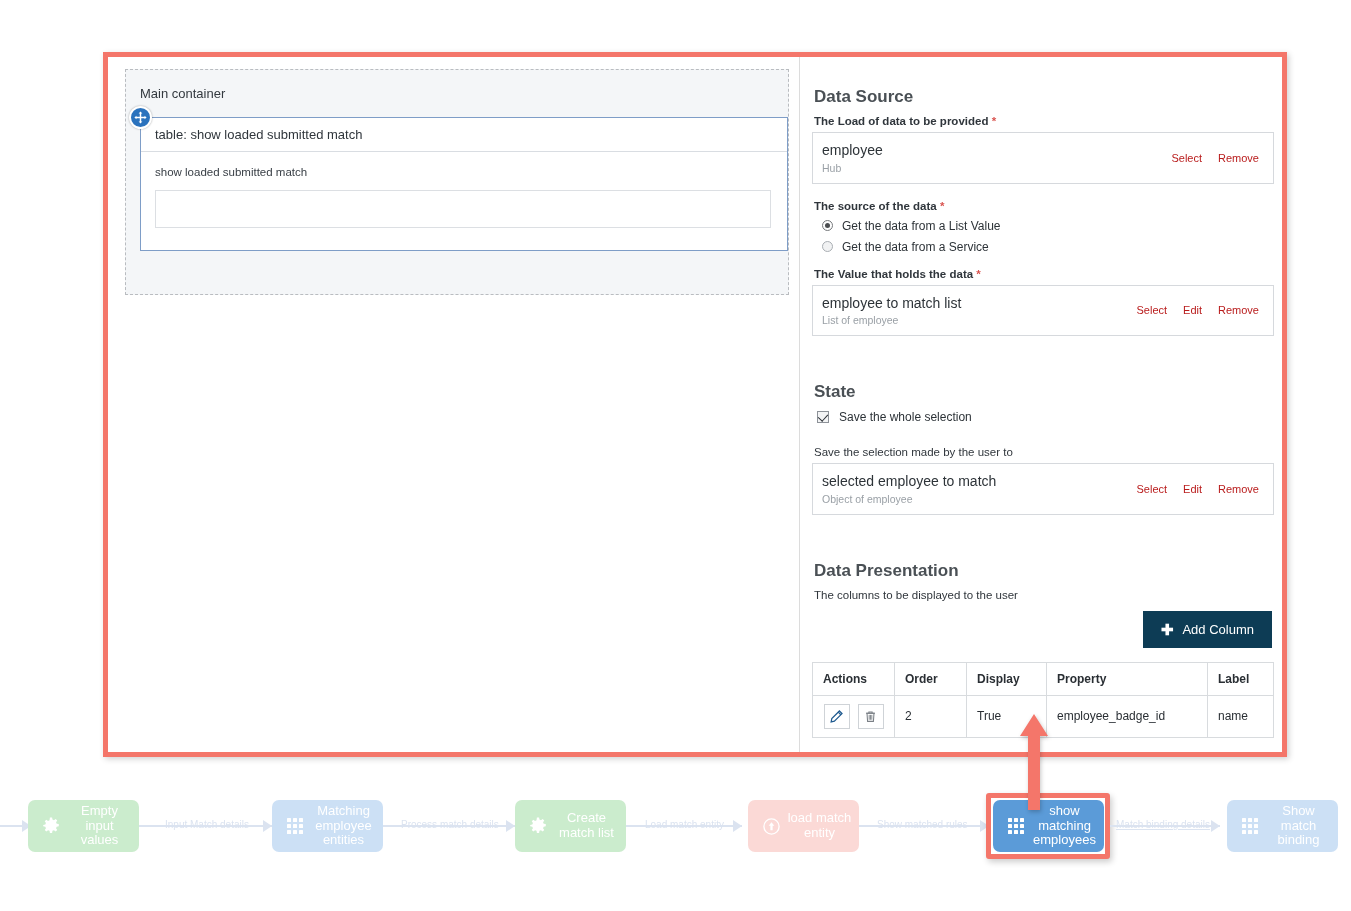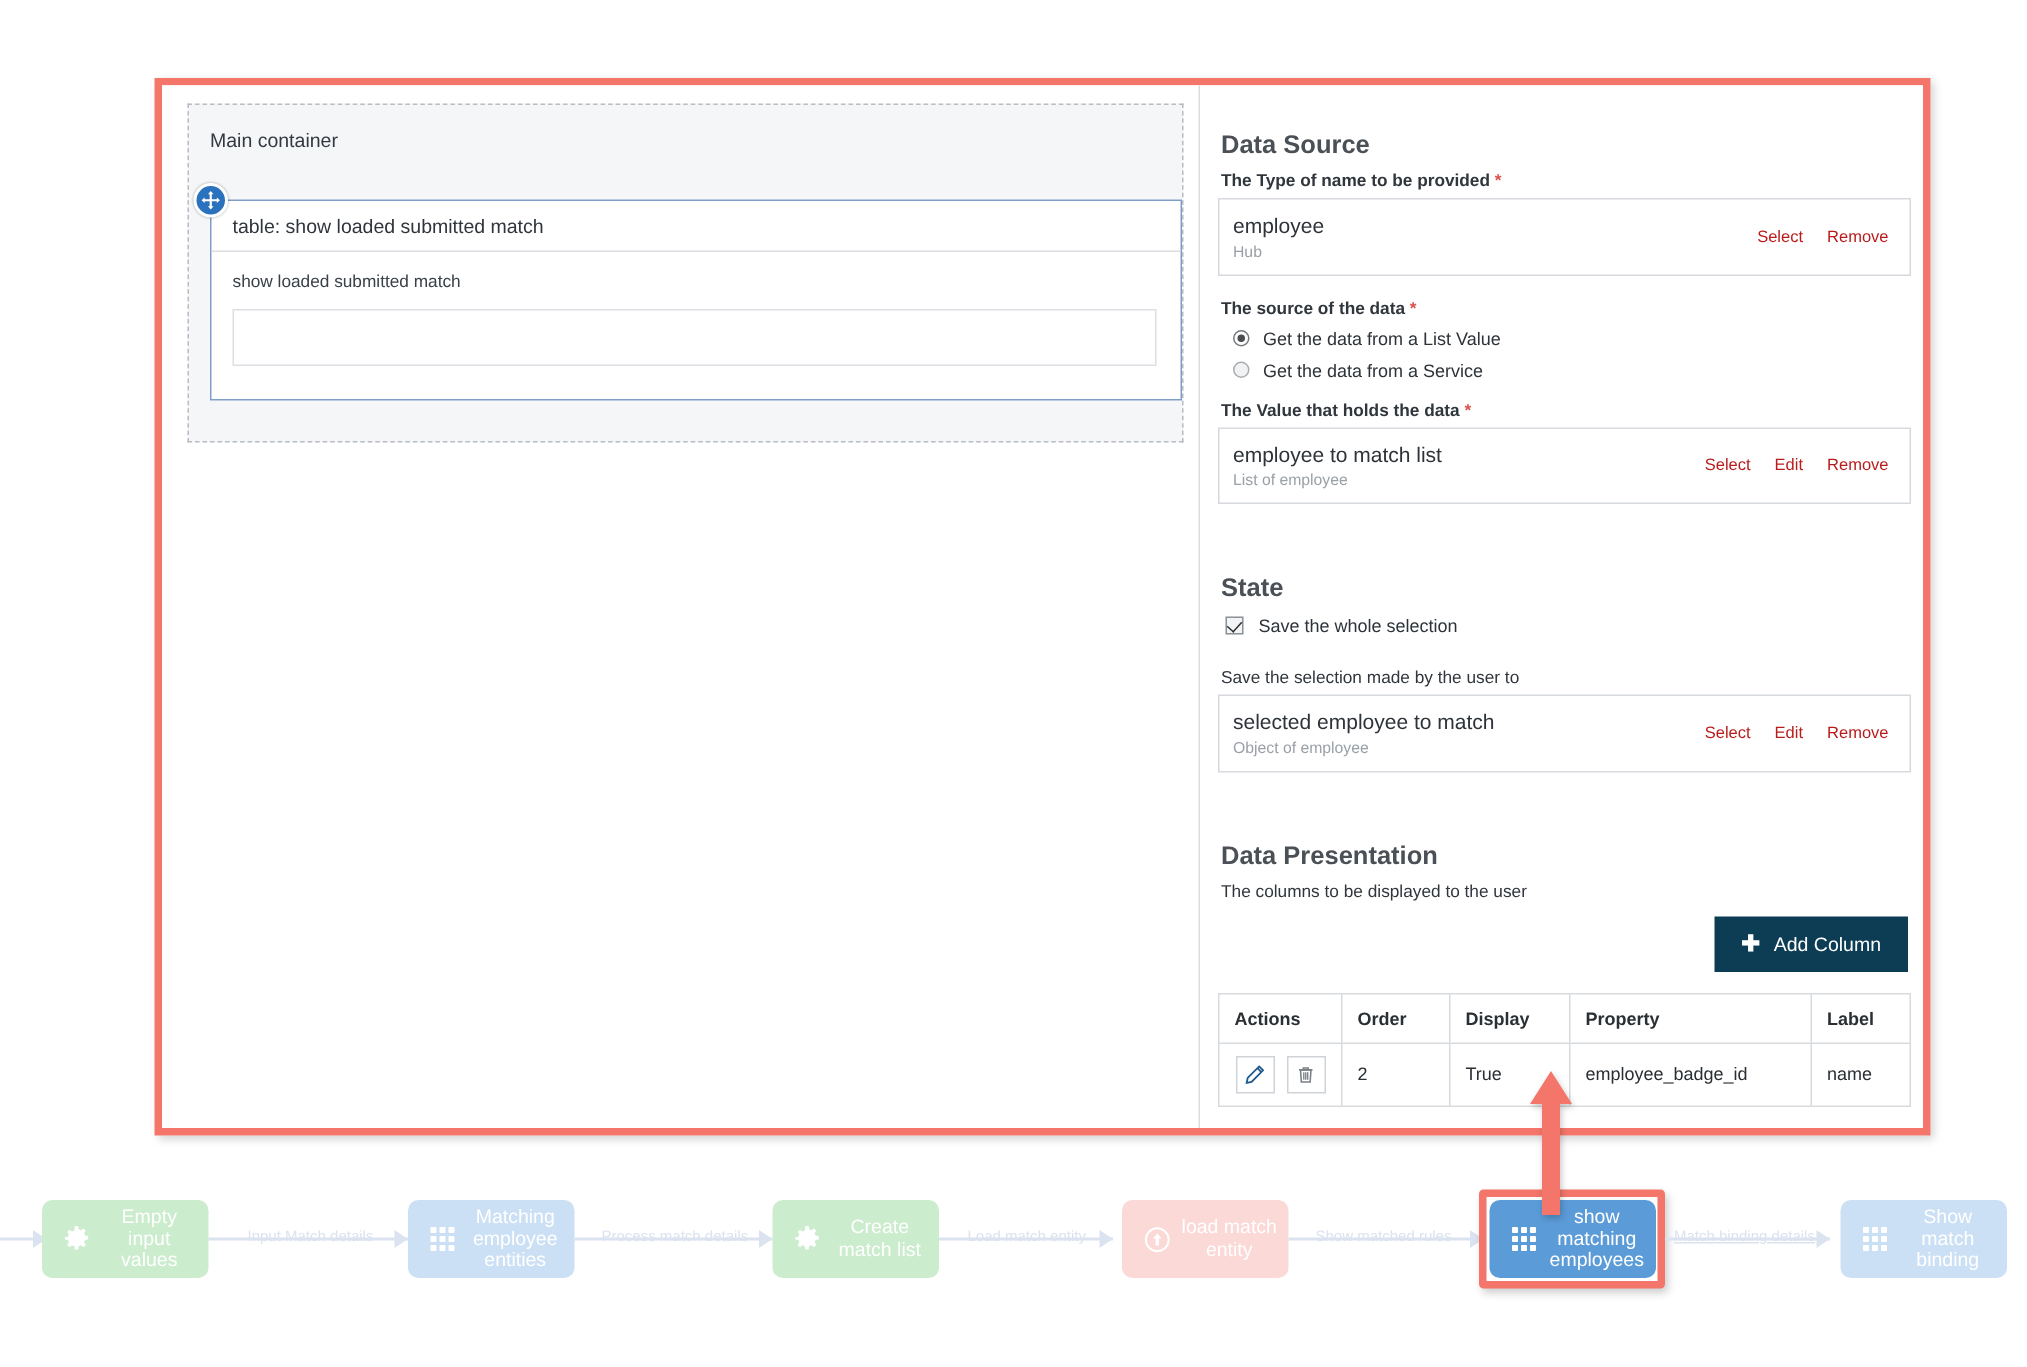--- a/index.html
+++ b/index.html
@@ -34,21 +34,21 @@
   }
   .main-container {
     border: 1px dashed #b9bcc0;
     background: #f4f6f8;
     padding: 16px 0 18px 0;
     min-height: 226px;
     position: relative;
   }
   .main-container-title {
     font-size: 13px; color: #33393f;
-    padding: 0 0 0 14px; margin-bottom: 32px;
+    padding: 0 0 0 14px; margin-bottom: 16px;
   }
   .table-widget {
     border: 1px solid #7e9dc7;
     background: #ffffff;
     margin-left: 14px;
     margin-right: 0;
     position: relative;
   }
   .widget-handle {
     position:absolute; left:-12px; top:-12px;
@@ -245,21 +245,21 @@
           </div>
         </div>
       </div>
 
       <div class="props">
 
 
         <div class="section-title">Data Source</div>
 
         <div class="field-label">
-          <span>The Type of name to be provided</span>
+          <span>The Load of data to be provided</span>
           <span class="req">*</span>
         </div>
 
         <div class="value-box">
           <div class="vb-text">
             <div class="vb-name">employee</div>
             <div class="vb-type">Hub</div>
           </div>
           <div class="vb-actions">
             <span class="vb-action">Select</span>

